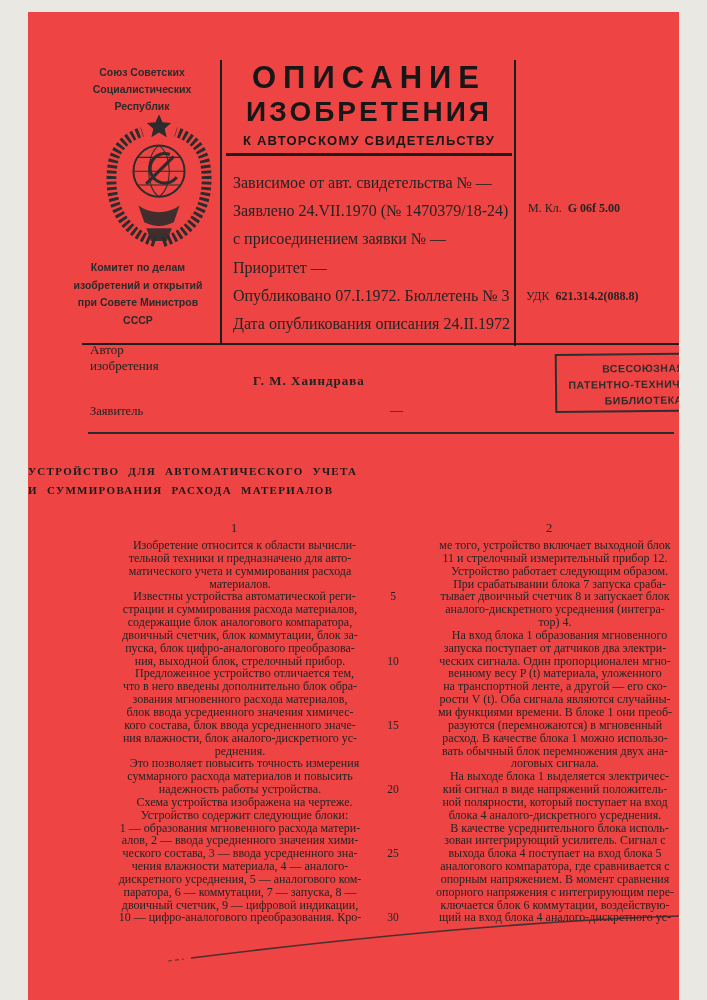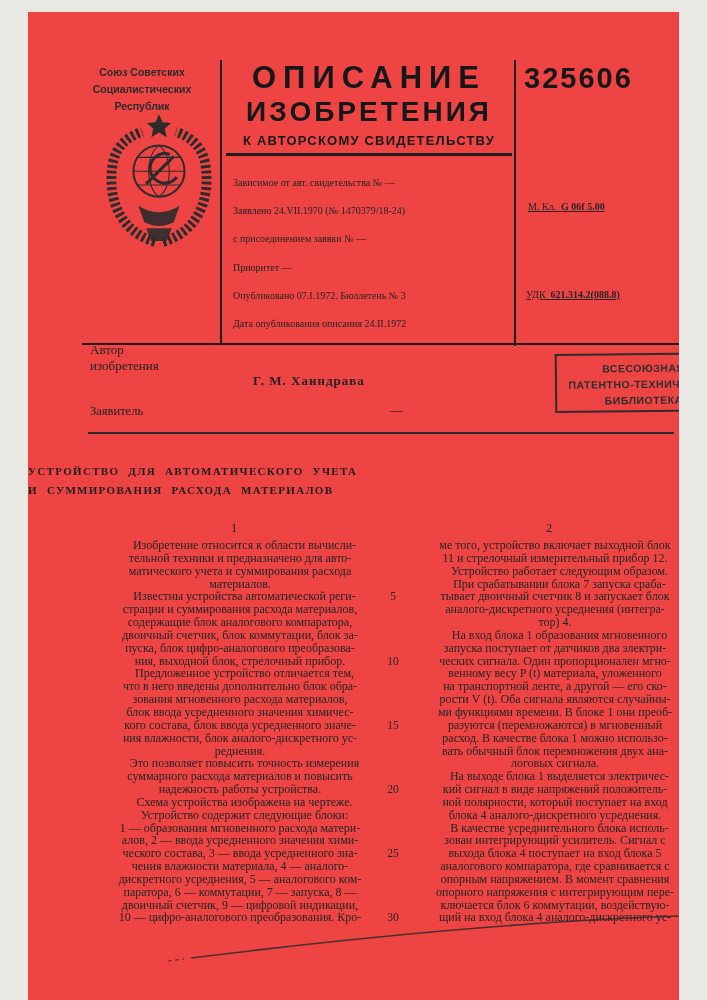--- a/index.html
+++ b/index.html
@@ -27,23 +27,23 @@
 
   
   .doctype { left:198px; top:48px; width:286px; text-align:center; color:#171717; }
   .doctype .l1 { font:bold 31px/36px "Liberation Sans", sans-serif; letter-spacing:7px; white-space:nowrap; }
   .doctype .l2 { font:bold 28px/32px "Liberation Sans", sans-serif; letter-spacing:3px; white-space:nowrap; }
   .doctype .sub { font:bold 13px/18px "Liberation Sans", sans-serif; letter-spacing:1.2px; margin-top:4px; white-space:nowrap;text-align:center; }
 
   .patent-number { left:496px; top:50px; font:bold 29px/32px "Liberation Sans", sans-serif;
     letter-spacing:2px; color:#171717; }
 
-  .filing { left:205px; top:157px; width:278px; font-size:10px; line-height:28.2px; color:#242424; }
-
-  .class-line { font-size:10px; color:#242424; white-space:nowrap;text-decoration:underline; }
+  .filing { left:205px; top:157px; width:278px; font-size:16px; line-height:28.2px; color:#242424; }
+
+  .class-line { font-size:12px; color:#242424; white-space:nowrap; }
   .mk  { left:500px; top:189px; }
   .udk { left:498px; top:277px; }
   .class-line b { font-weight:bold; }
 
   
   .author-label { left:62px; top:330px; font-size:13px; line-height:16px; }
   .author-name  { left:225px; top:361px; width:180px; text-align:left;
     font-weight:bold; font-size:13px; letter-spacing:1px; white-space:nowrap; }
   .applicant-label { left:62px; top:392px; font-size:12.5px; }
   .applicant-value { left:362px; top:390px; font-size:13px; }
@@ -87,33 +87,36 @@
       <path d="M56 134 C 20 123, 7 90, 13 54 C 16 38, 27 27, 43 22" fill="none" stroke="#2c2c2c" stroke-width="10" stroke-dasharray="3 2.6"></path>
       <path d="M64 134 C 100 123, 113 90, 107 54 C 104 38, 93 27, 77 22" fill="none" stroke="#2c2c2c" stroke-width="10" stroke-dasharray="3 2.6"></path>
       <circle cx="60" cy="62" r="26" fill="none" stroke="#2c2c2c" stroke-width="2"></circle>
       <path d="M34 62 h52 M38 48 h44 M38 76 h44 M60 36 C 46 45, 46 79, 60 88 M60 36 C 74 45, 74 79, 60 88" fill="none" stroke="#2c2c2c" stroke-width="1.1"></path>
       <path d="M47 75 L75 47 M71 45 a15 15 0 1 0 7 23" fill="none" stroke="#2c2c2c" stroke-width="3.2"></path>
       <path d="M39 97 C 52 106, 68 106, 81 97 L 75 114 C 65 119, 55 119, 45 114 z" fill="#2c2c2c" opacity=".9"></path>
       <path d="M47 120 h26 l-5 13 h-16 z" fill="#2c2c2c" opacity=".9"></path>
     </svg>
   </div>
 
+  <div class="abs committee pre">Комитет по делам
+изобретений и открытий
+при Совете Министров
+СССР</div>
 
   <div class="abs vrule1"></div>
   <div class="abs vrule2"></div>
   <div class="abs subtitle-rule"></div>
   <div class="abs hrule1"></div>
 
   <div class="abs doctype">
     <div class="l1">ОПИСАНИЕ</div>
     <div class="l2">ИЗОБРЕТЕНИЯ</div>
     <div class="sub">К АВТОРСКОМУ СВИДЕТЕЛЬСТВУ</div>
   </div>
 
-  <div class="abs patent-number">325606</div>
 
   <div class="abs filing pre">Зависимое от авт. свидетельства № —
 Заявлено 24.VII.1970 (№ 1470379/18-24)
 с присоединением заявки № —
 Приоритет —
 Опубликовано 07.I.1972. Бюллетень № 3
 Дата опубликования описания 24.II.1972</div>
 
   <div class="abs class-line mk">
     <span>М. Кл.</span>&nbsp;&nbsp;<b>G 06f 5.00</b>

